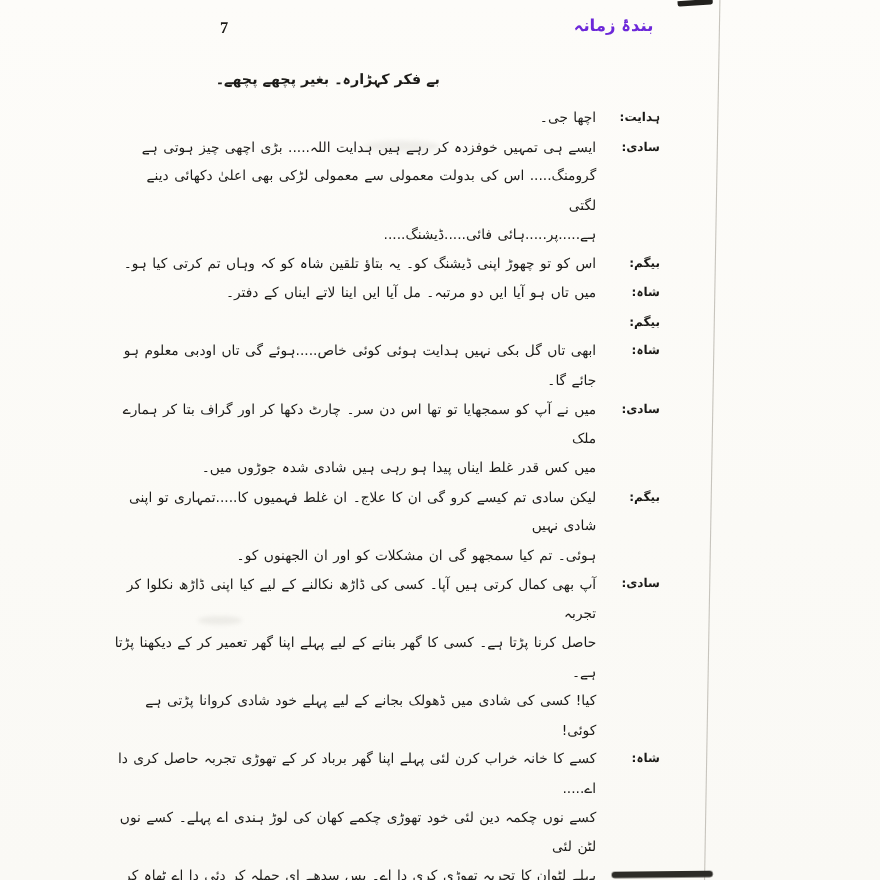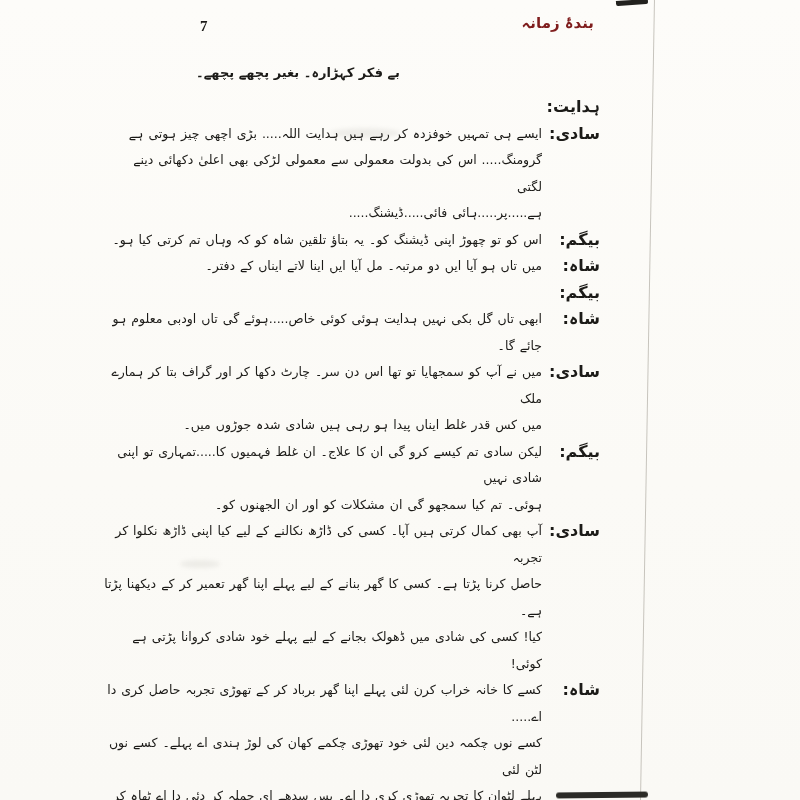--- a/index.html
+++ b/index.html
@@ -72,21 +72,21 @@
     font-size: 15px;
     color: #1c1b18;
   }
   .book-title {
     position: absolute;
     right: 206px;
     top: 14px;
     direction: rtl;
     font-size: 15px;
     font-weight: bold;
-    color: #7f1d1d;
+    color: #6d28d9;
   }
 
   .text-block {
     position: absolute;
     top: 60px;
     left: 104px;
     width: 496px;   
     direction: rtl;
   }
   .stage-direction {
@@ -98,21 +98,21 @@
     line-height: 26px;
     white-space: pre-wrap;
   }
   .dialogue-row {
     display: flex;
     direction: rtl;
     align-items: flex-start;
   }
   .speaker-label {
     flex: 0 0 58px;
-    font-size: 16px;
+    font-size: 11px;
     font-weight: bold;
     line-height: 26.5px;
     white-space: nowrap;
   }
   .dialogue-text {
     flex: 1 1 auto;
     font-size: 12.5px;
     line-height: 26.5px;
     text-align: right;
     white-space: pre-wrap;
@@ -130,20 +130,21 @@
 <div class="artifact-bottom"></div>
 
 <div class="page-number">7</div>
 <div class="book-title">بندۂ زمانہ</div>
 
 <div class="text-block">
   <div class="stage-direction">بے فکر کہڑارہ۔ بغیر پچھے پچھے۔</div>
   <div id="dialogues">
   <div class="dialogue-row">
     <div class="speaker-label">ہدایت:</div>
+    <div class="dialogue-text">اچھا جی۔</div>
   </div>
 
   <div class="dialogue-row">
     <div class="speaker-label">سادی:</div>
     <div class="dialogue-text">ایسے ہی تمہیں خوفزدہ کر رہے ہیں ہدایت اللہ..... بڑی اچھی چیز ہوتی ہے
 گرومنگ..... اس کی بدولت معمولی سے معمولی لڑکی بھی اعلیٰ دکھائی دینے لگتی
 ہے.....پر.....ہائی فائی.....ڈیشنگ.....</div>
   </div>
 
   <div class="dialogue-row">

